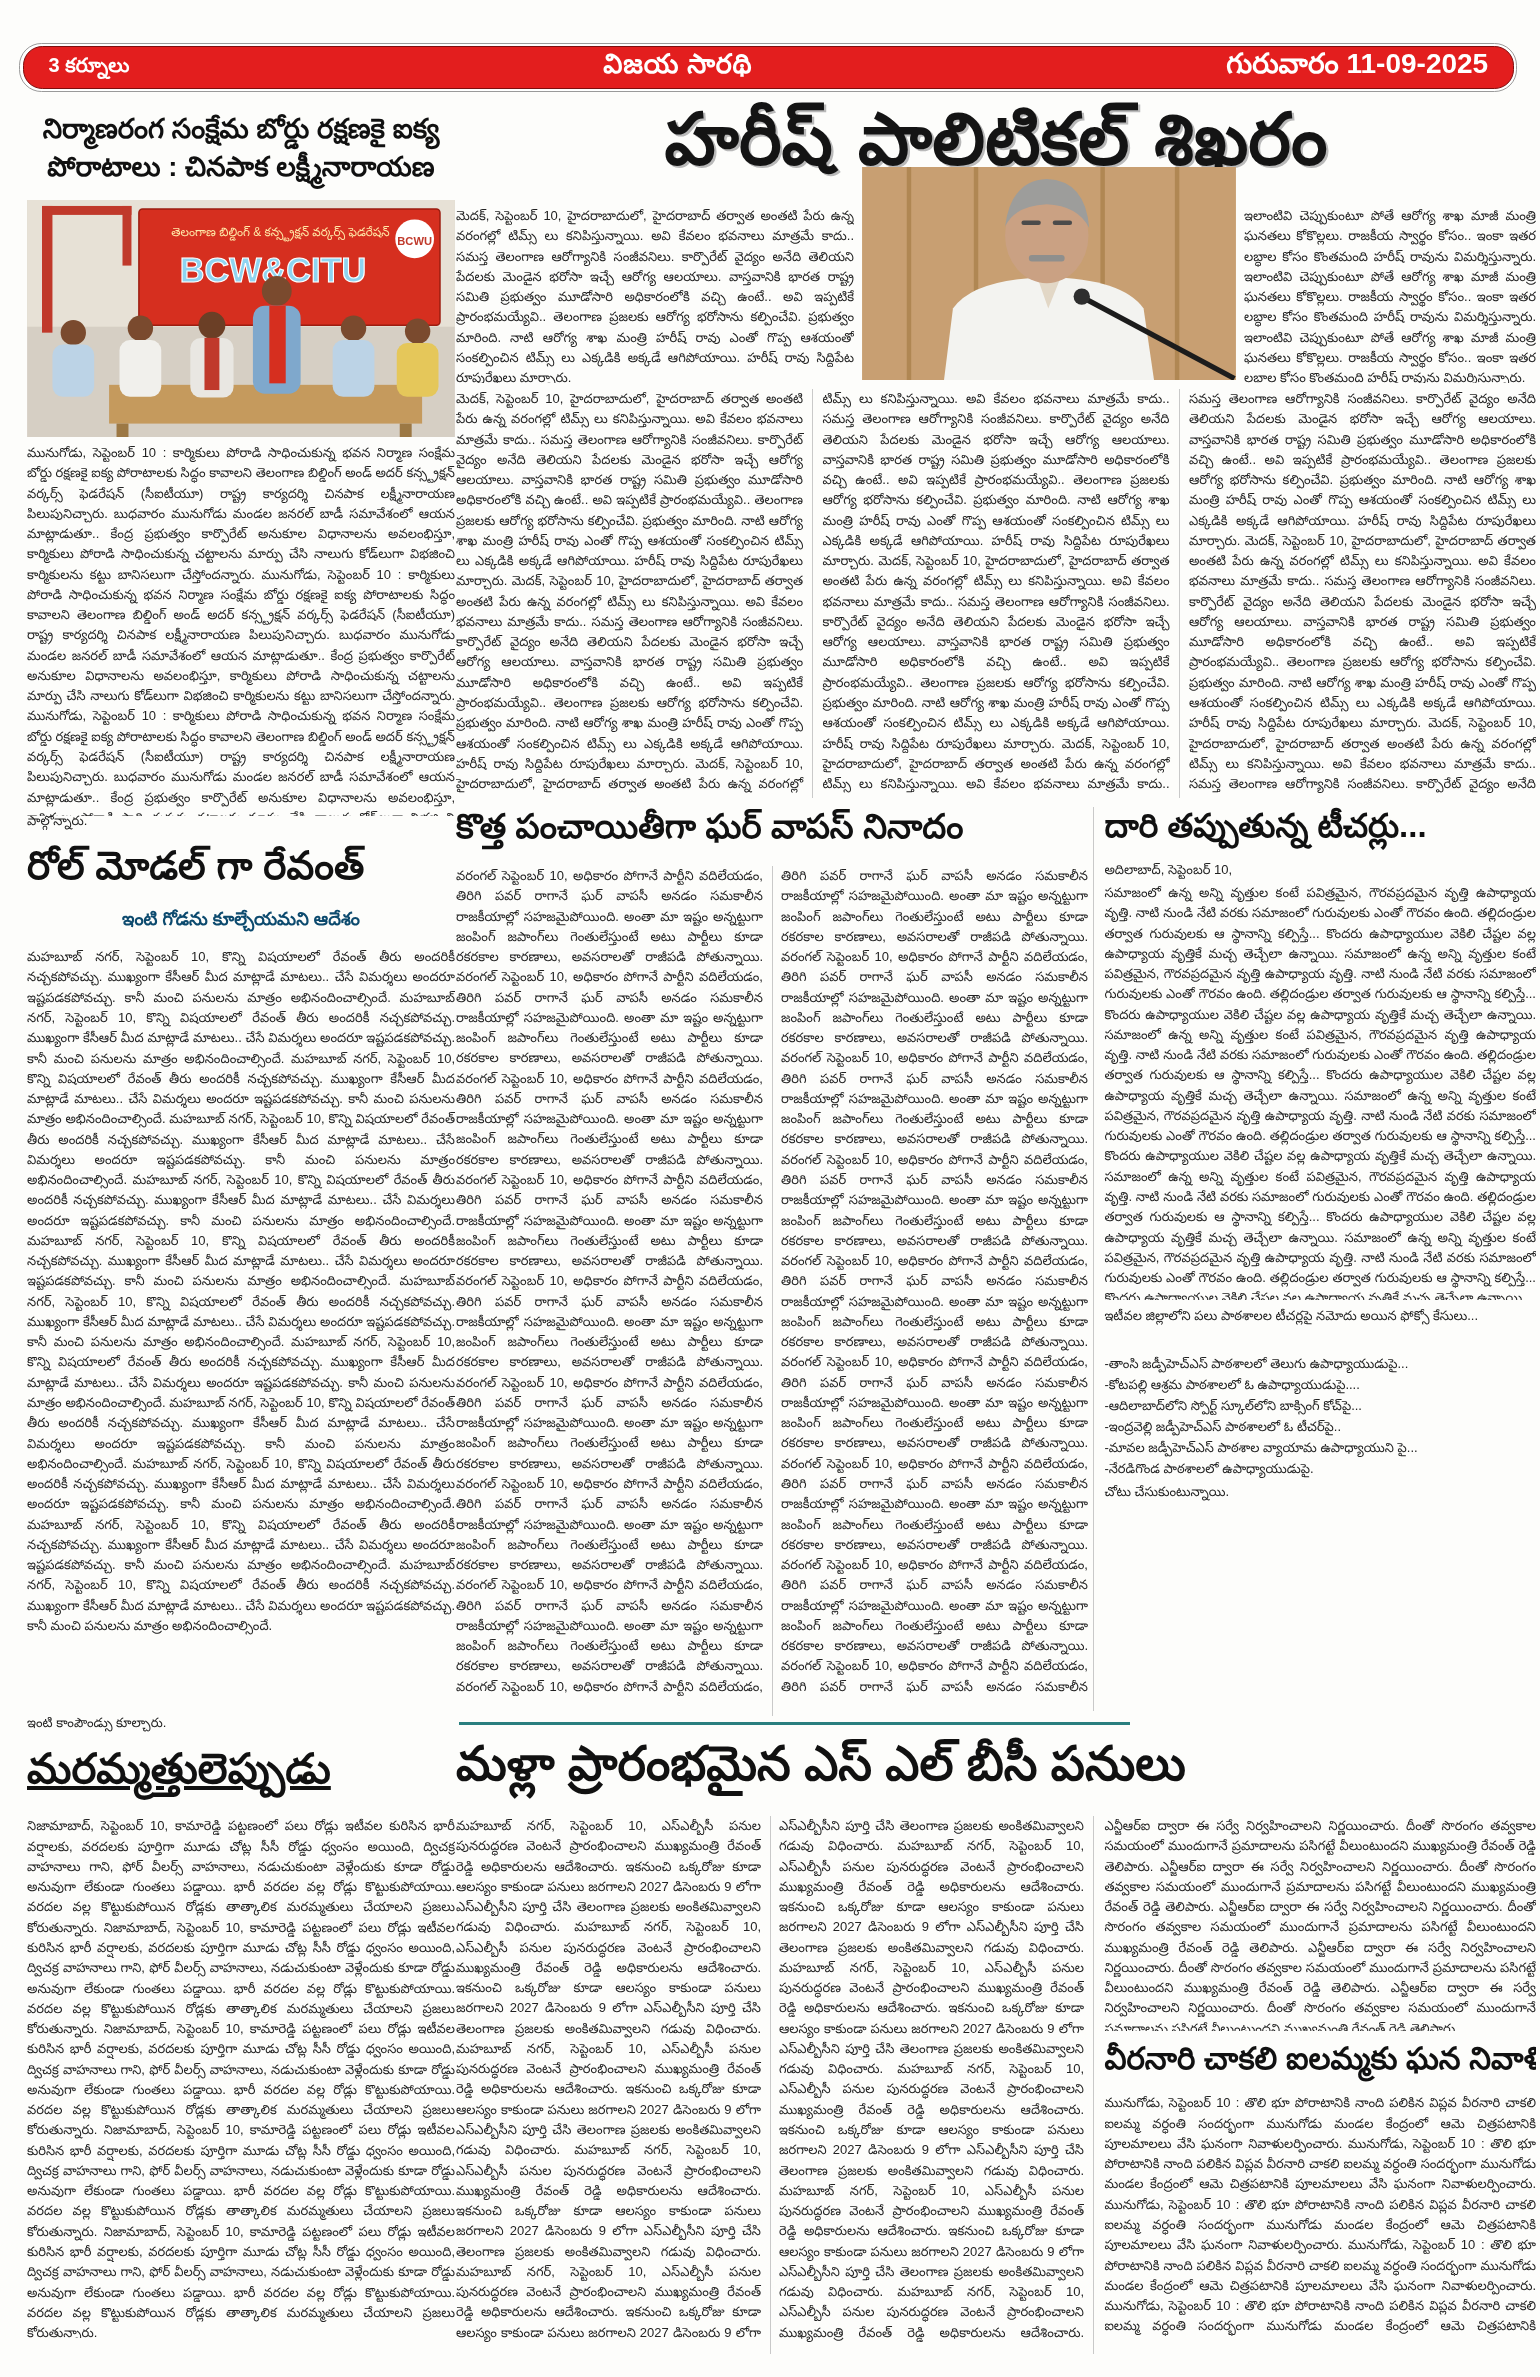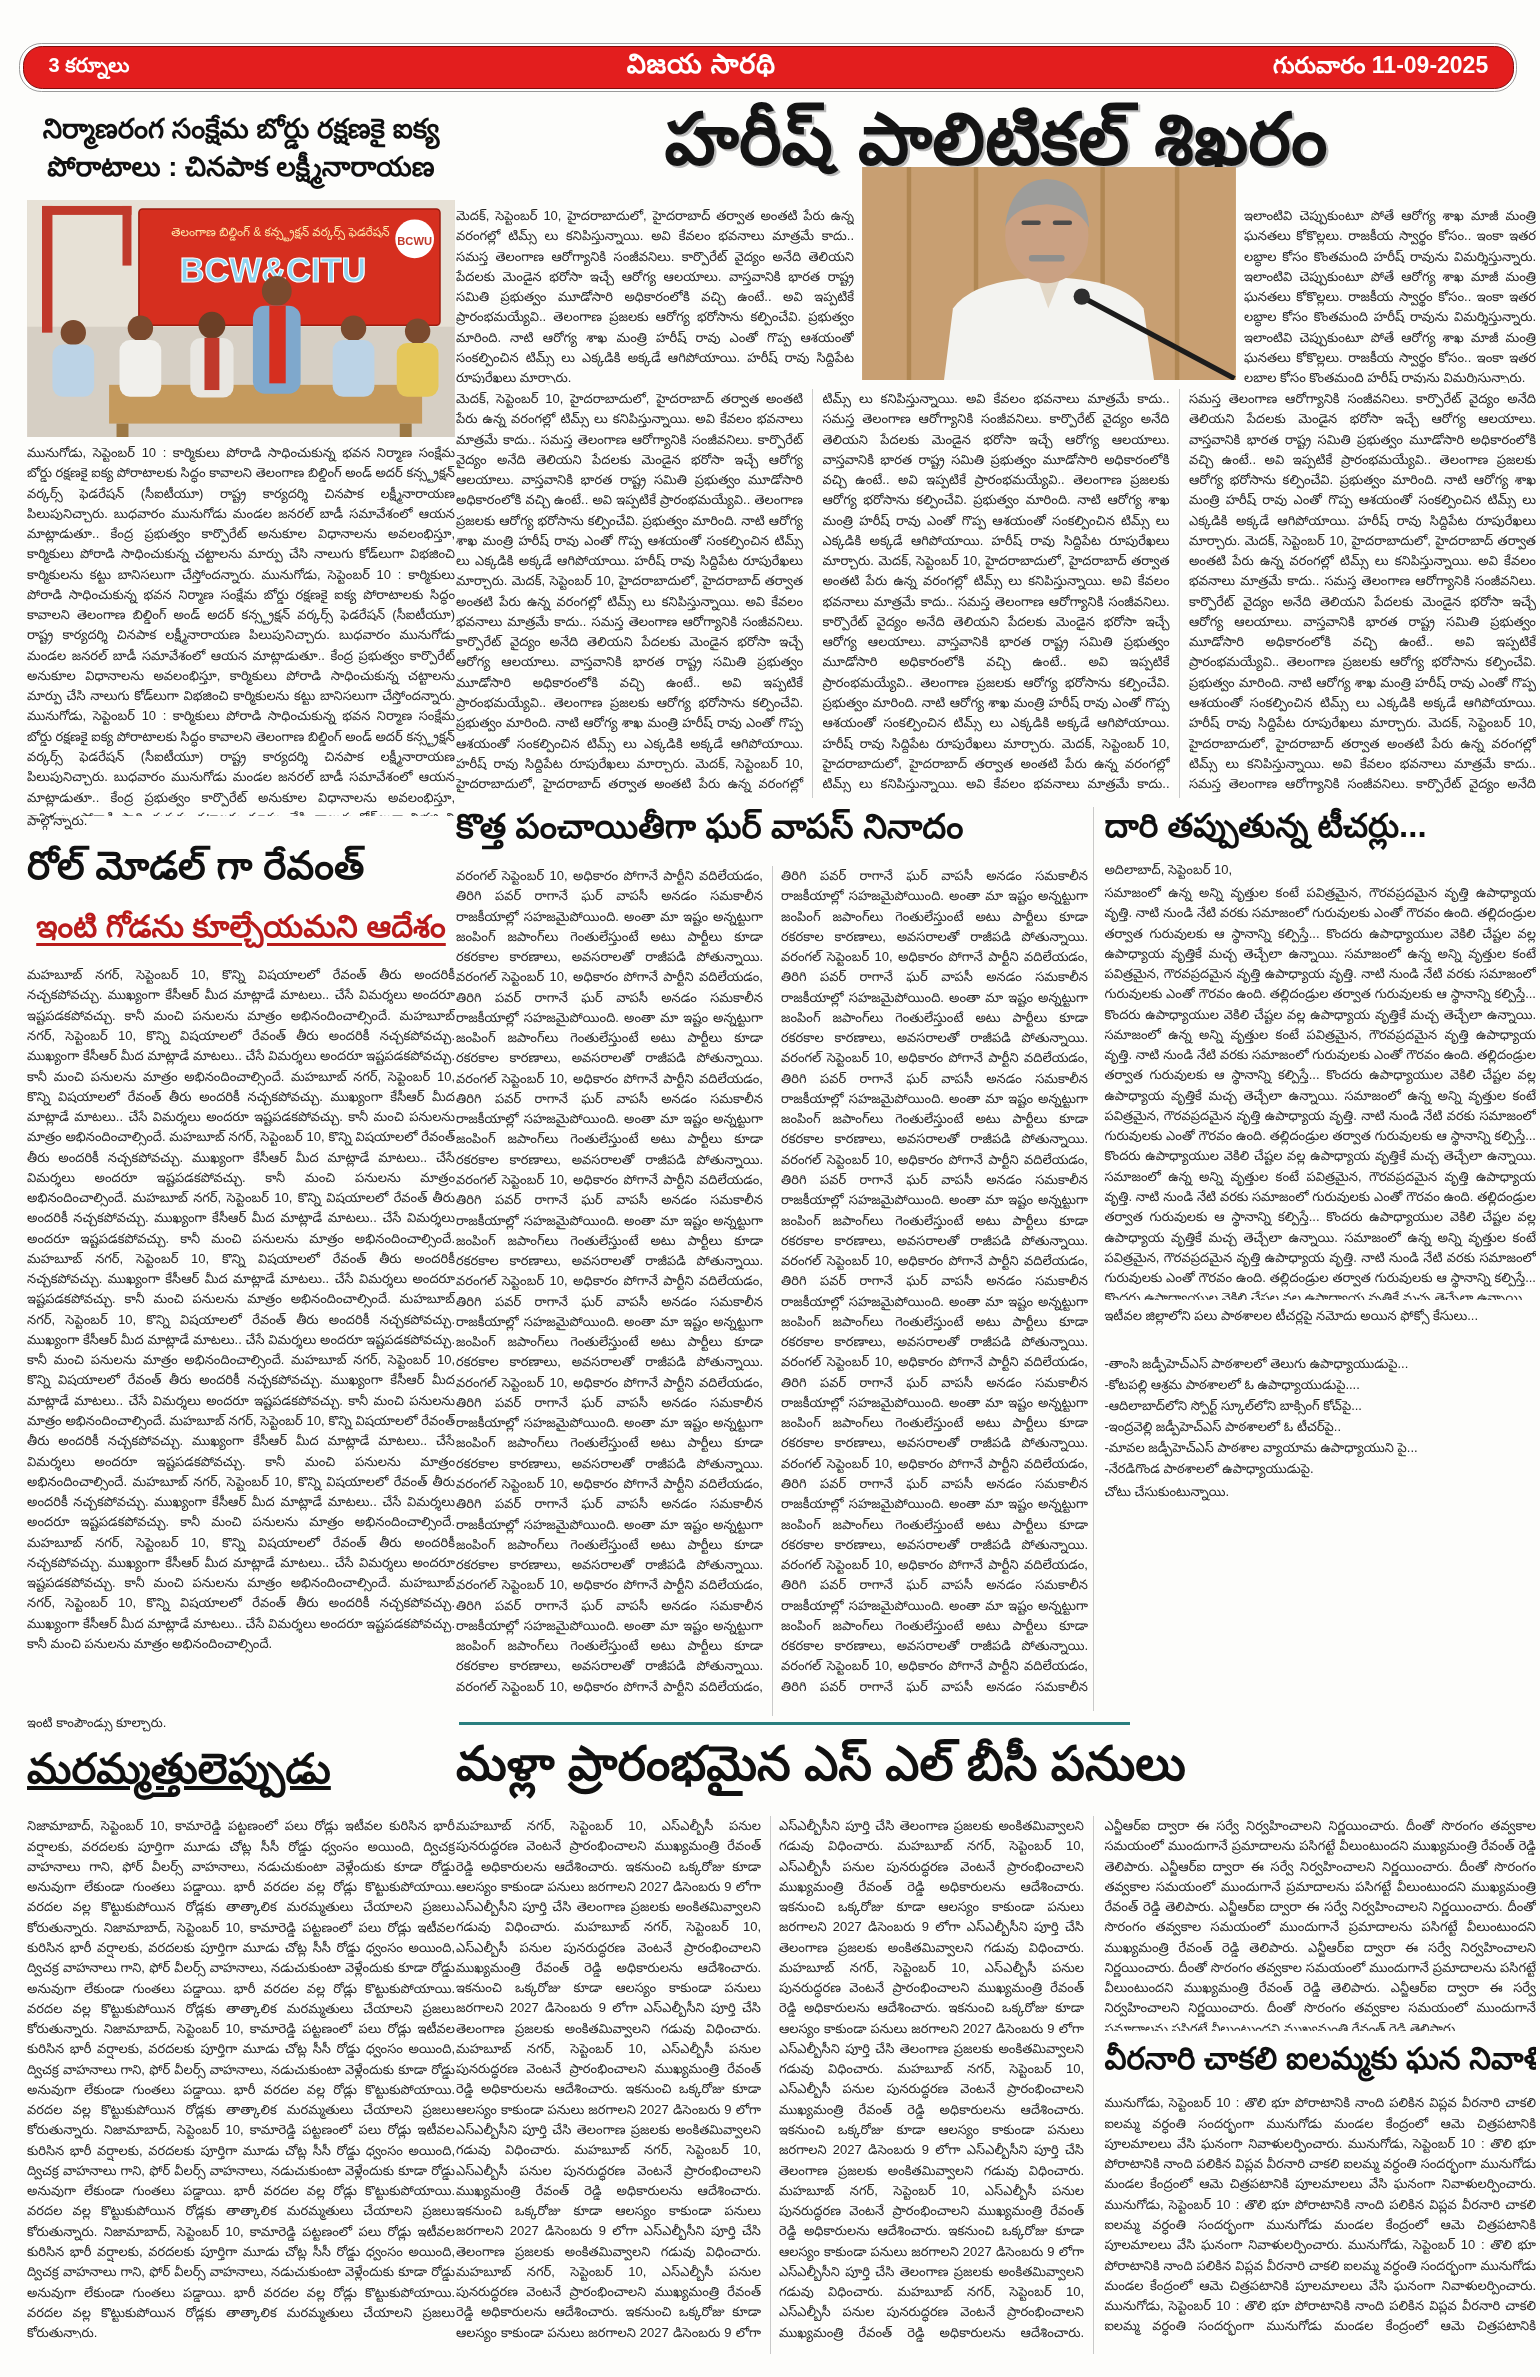--- a/index.html
+++ b/index.html
@@ -7,39 +7,39 @@
         font-family:"Liberation Sans",sans-serif;color:#1a1a1a;overflow:hidden;}
   .abs{position:absolute;}
   
   .topbar-wrap{left:19.4px;top:43px;width:1498px;height:49px;border:1.5px solid #9a9a9a;
                border-radius:22.4px;padding:2.2px;box-sizing:border-box;background:#fff;}
   .topbar{width:100%;height:100%;background:#e31e1e;border-radius:19.4px;display:flex;
           align-items:center;justify-content:space-between;color:#fff;box-sizing:border-box;
           padding:0 25px;border:0.7px solid #7d0f0f;}
   .topbar .ed{font-size:20px;font-weight:bold;}
   .topbar .mast{font-size:27px;font-weight:900;letter-spacing:0.7px;}
-  .topbar .date{font-size:23px;font-weight:bold;}
+  .topbar .date{font-size:28px;font-weight:bold;}
   
   .head-lead{left:456px;top:95px;width:1080px;height:104px;display:flex;align-items:center;
              justify-content:center;font-size:72px;font-weight:900;color:#141414;
              text-shadow:2.2px 2.2px 0 #b9b9b9;font-family:"DejaVu Serif",serif;white-space:nowrap;overflow:hidden;}
   .head-board{left:27px;top:100px;width:428px;height:95px;display:flex;align-items:center;
               justify-content:center;text-align:center;font-size:27.6px;line-height:1.35;
               font-weight:900;color:#111;}
   .h-mid{font-weight:900;color:#111;}
   
   .body-txt{font-size:13px;line-height:1.56;text-align:justify;color:#222;overflow:hidden;box-sizing:border-box;}
   .cols2{column-count:2;column-gap:18px;column-rule:0.7px solid #c9c9c9;}
   .cols3{column-count:3;column-gap:19.4px;column-rule:0.7px solid #c9c9c9;}
   .endline{font-size:13px;color:#222;}
   .dateline{font-size:13px;color:#222;margin-bottom:3px;}
   .list-item{font-size:13px;line-height:1.62;color:#222;}
   .teal-rule{background:#2a7f7f;height:3px;}
-  .subhead{font-size:31px;font-weight:900;text-decoration:underline;text-underline-offset:6px;
-           text-align:center;color:#b91c1c;}
+  .subhead{font-size:18px;font-weight:900;text-underline-offset:6px;
+           text-align:center;color:#0c4a6e;}
   svg{display:block;}
 </style>
 </head>
 <body>
 
 <div class="page">
 
   <div class="abs topbar-wrap">
     <div class="topbar">
       <span class="ed">3 కర్నూలు</span>

